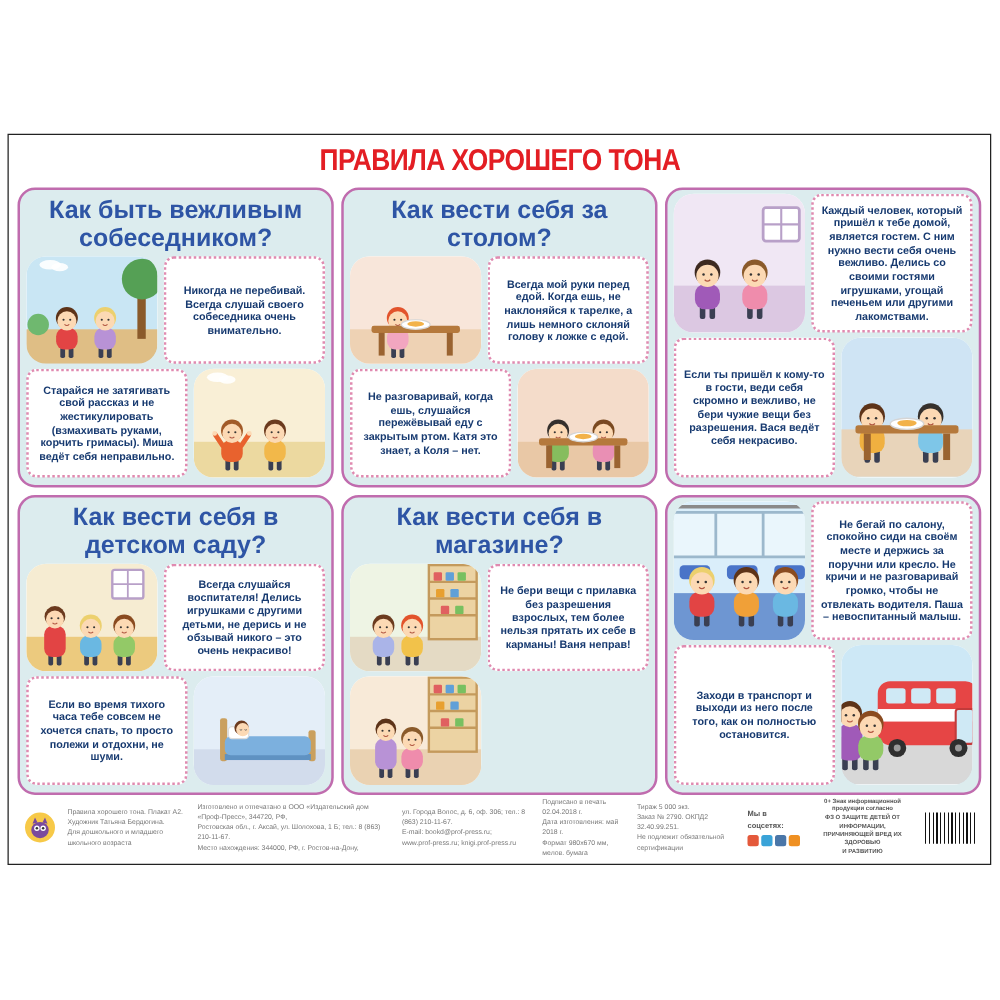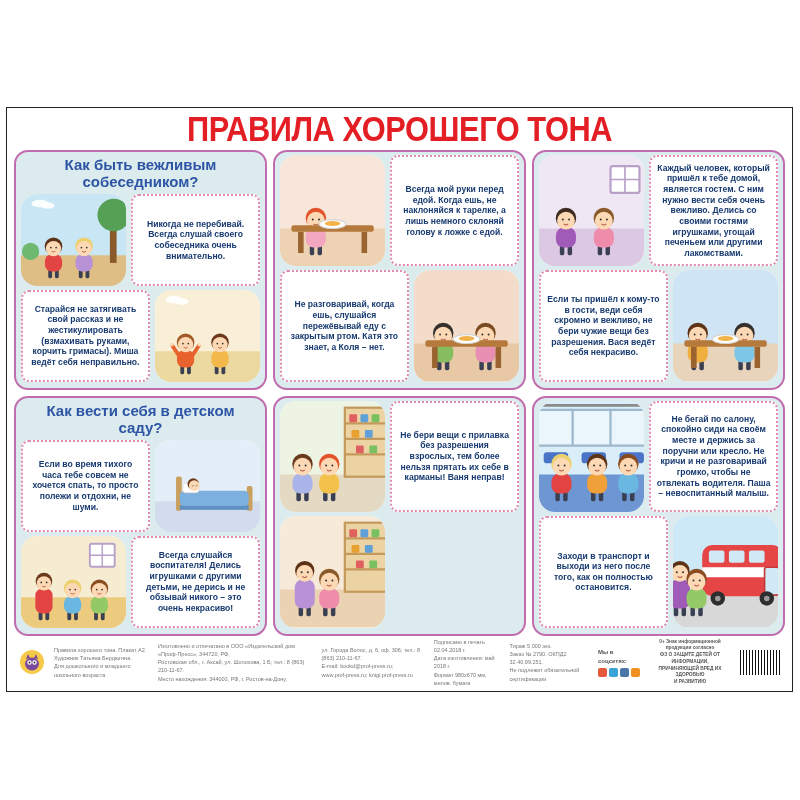--- a/index.html
+++ b/index.html
@@ -7,34 +7,34 @@
     width:800px;height:800px;background:#ffffff;position:relative;overflow:hidden;
     font-family:"Liberation Sans", sans-serif;
   }
   .poster{
     position:absolute;left:6px;top:107px;width:787px;height:585px;
     border:1px solid #222;box-sizing:border-box;background:#fff;
     display:flex;flex-direction:column;
   }
   .main-title{
     flex:0 0 42px;margin:0;text-align:center;
-    color:#e31e24;font-weight:bold;font-size:35px;line-height:42px;
+    color:#e31e24;font-weight:bold;font-size:24px;line-height:42px;
   }
   .main-title span{display:inline-block;transform:scaleX(.88);letter-spacing:-.5px;white-space:nowrap;}
   .grid{
     flex:1 1 auto;display:grid;grid-template-columns:repeat(3,1fr);
     grid-template-rows:repeat(2,1fr);gap:6px;padding:0 7px;min-height:0;
   }
   .card{
     background:#dcecee;border:2px solid #c06cae;border-radius:14px;
     display:flex;flex-direction:column;padding:3px 5px 6px;box-sizing:border-box;min-height:0;
   }
   .card-title{
     flex:0 0 auto;margin:2px 2px 3px;text-align:center;
-    color:#2e55a5;font-size:15px;line-height:1.13;font-weight:bold;
+    color:#2e55a5;font-size:20px;line-height:1.13;font-weight:bold;
   }
   .row{display:flex;gap:5px;flex:1 1 0;min-height:0;margin-top:4px;}
   .row:first-of-type{margin-top:0;}
   .illo{flex:0 0 44%;border-radius:16px;overflow:hidden;background:#fff;min-height:0;}
   .illo svg{width:100%;height:100%;display:block;}
   .textbox{
     flex:1 1 auto;background:#fff;border:2px dotted #e08ab0;border-radius:8px;
     color:#173a70;font-weight:bold;font-size:8.6px;line-height:1.24;
     display:flex;align-items:center;justify-content:center;text-align:center;
     padding:3px 5px;box-sizing:border-box;overflow:hidden;min-height:0;
@@ -123,20 +123,21 @@
               <circle cx="68" cy="59" r="8" fill="#fcd9b4"></circle>
               <circle cx="65.2" cy="58" r="0.9" fill="#333"></circle>
               <circle cx="70.8" cy="58" r="0.9" fill="#333"></circle>
               <path d="M 66 61.8 Q 68 63.8 70 61.8" stroke="#b05540" stroke-width="0.9" fill="none"></path>
             </svg>
           </div>
       </div>
     </section>
 
     <section class="card">
+      <h2 class="card-title">Как вести себя за столом?</h2>
       <div class="row">
         <div class="illo">
             <svg viewBox="0 0 110 100" preserveAspectRatio="xMidYMid slice">
               <rect x="0" y="0" width="110" height="100" fill="#f8e6da"></rect>
               <rect x="0" y="66" width="110" height="34" fill="#eed2b4"></rect>
               <rect x="34.5" y="81" width="4" height="9" rx="1.5" fill="#3a3f52"></rect>
               <rect x="41.5" y="81" width="4" height="9" rx="1.5" fill="#3a3f52"></rect>
               <rect x="31" y="65" width="18" height="18" rx="7" fill="#f2a6c0"></rect>
               <circle cx="40" cy="56.5" r="9.2" fill="#e2532c"></circle>
               <circle cx="40" cy="59" r="8" fill="#fcd9b4"></circle>
@@ -240,37 +241,20 @@
               <rect x="81" y="69" width="5" height="19" fill="#9a6330"></rect>
               <ellipse cx="55" cy="62" rx="12" ry="4" fill="#fff" stroke="#d5d5d5" stroke-width="1"></ellipse>
               <ellipse cx="55" cy="61.5" rx="7" ry="2.3" fill="#f2b24a"></ellipse>
             </svg>
           </div>
       </div>
     </section>
 
     <section class="card">
       <h2 class="card-title">Как вести себя в детском саду?</h2>
-      <div class="row">
-        <div class="textbox">Если во время тихого часа тебе совсем не хочется спать, то просто полежи и отдохни, не шуми.</div>
-        <div class="illo">
-            <svg viewBox="0 0 110 100" preserveAspectRatio="xMidYMid slice">
-              <rect x="0" y="0" width="110" height="100" fill="#e4eef8"></rect>
-              <rect x="0" y="66" width="110" height="34" fill="#d2dcec"></rect>
-              <rect x="22" y="40" width="6" height="36" rx="2" fill="#caa05e"></rect>
-              <rect x="96" y="50" width="6" height="26" rx="2" fill="#caa05e"></rect>
-              <rect x="26" y="70" width="72" height="5" fill="#5f92c2"></rect>
-              <rect x="26" y="55" width="72" height="16" rx="5" fill="#7cb0de"></rect>
-              <rect x="29" y="47" width="17" height="10" rx="3" fill="#fff" stroke="#dcdcdc" stroke-width="1"></rect>
-              <circle cx="40" cy="48" r="6" fill="#6b3a1e"></circle>
-              <circle cx="41" cy="49.5" r="5.5" fill="#fcd9b4"></circle>
-              <path d="M 38.5 49.5 q 1 1 2 0 M 42.5 49.5 q 1 1 2 0" stroke="#555" stroke-width="0.7" fill="none"></path>
-            </svg>
-          </div>
-      </div>
       <div class="row">
         <div class="illo">
             <svg viewBox="0 0 110 100" preserveAspectRatio="xMidYMid slice">
               <rect x="0" y="0" width="110" height="100" fill="#f6ecd2"></rect>
               <rect x="0" y="66" width="110" height="34" fill="#ecca7e"></rect>
               <rect x="72" y="10" width="26" height="24" rx="2" fill="#fff" stroke="#b8a0c8" stroke-width="2"></rect>
               <line x1="85" y1="10" x2="85" y2="34" stroke="#b8a0c8" stroke-width="1.5"></line>
               <line x1="72" y1="22" x2="98" y2="22" stroke="#b8a0c8" stroke-width="1.5"></line>
               <rect x="18.5" y="81" width="4" height="9" rx="1.5" fill="#3a3f52"></rect>
               <rect x="25.5" y="81" width="4" height="9" rx="1.5" fill="#3a3f52"></rect>
@@ -293,23 +277,41 @@
               <rect x="73" y="65" width="18" height="18" rx="7" fill="#93c967"></rect>
               <circle cx="82" cy="56.5" r="9.2" fill="#8a4b20"></circle>
               <circle cx="82" cy="59" r="8" fill="#fcd9b4"></circle>
               <circle cx="79.2" cy="58" r="0.9" fill="#333"></circle>
               <circle cx="84.8" cy="58" r="0.9" fill="#333"></circle>
               <path d="M 80 61.8 Q 82 63.8 84 61.8" stroke="#b05540" stroke-width="0.9" fill="none"></path>
             </svg>
           </div>
         <div class="textbox">Всегда слушайся воспитателя! Делись игрушками с другими детьми, не дерись и не обзывай никого – это очень некрасиво!</div>
       </div>
+      <div class="row">
+        <div class="textbox">Если во время тихого часа тебе совсем не хочется спать, то просто полежи и отдохни, не шуми.</div>
+        <div class="illo">
+            <svg viewBox="0 0 110 100" preserveAspectRatio="xMidYMid slice">
+              <rect x="0" y="0" width="110" height="100" fill="#e4eef8"></rect>
+              <rect x="0" y="66" width="110" height="34" fill="#d2dcec"></rect>
+              <rect x="22" y="40" width="6" height="36" rx="2" fill="#caa05e"></rect>
+              <rect x="96" y="50" width="6" height="26" rx="2" fill="#caa05e"></rect>
+              <rect x="26" y="70" width="72" height="5" fill="#5f92c2"></rect>
+              <rect x="26" y="55" width="72" height="16" rx="5" fill="#7cb0de"></rect>
+              <rect x="29" y="47" width="17" height="10" rx="3" fill="#fff" stroke="#dcdcdc" stroke-width="1"></rect>
+              <circle cx="40" cy="48" r="6" fill="#6b3a1e"></circle>
+              <circle cx="41" cy="49.5" r="5.5" fill="#fcd9b4"></circle>
+              <path d="M 38.5 49.5 q 1 1 2 0 M 42.5 49.5 q 1 1 2 0" stroke="#555" stroke-width="0.7" fill="none"></path>
+            </svg>
+          </div>
+      </div>
     </section>
 
     <section class="card">
+      <h2 class="card-title">Как вести себя в магазине?</h2>
       <div class="row">
         <div class="illo">
             <svg viewBox="0 0 110 100" preserveAspectRatio="xMidYMid slice">
               <rect x="0" y="0" width="110" height="100" fill="#eef4e4"></rect>
               <rect x="0" y="66" width="110" height="34" fill="#e4dac4"></rect>
               <rect x="66" y="6" width="40" height="62" fill="#ecd3a3" stroke="#c49a5c" stroke-width="2"></rect>
               <line x1="66" y1="20" x2="106" y2="20" stroke="#c49a5c" stroke-width="2"></line>
               <line x1="66" y1="34" x2="106" y2="34" stroke="#c49a5c" stroke-width="2"></line>
               <line x1="66" y1="48" x2="106" y2="48" stroke="#c49a5c" stroke-width="2"></line>
               <rect x="70" y="12" width="7" height="7" rx="1" fill="#e06060"></rect>

